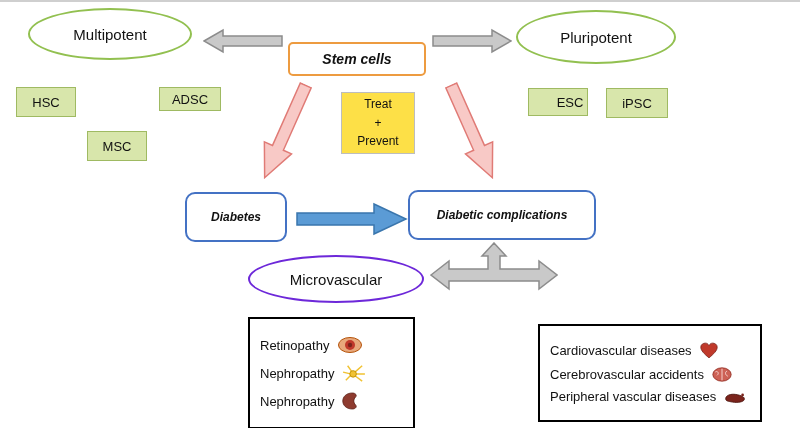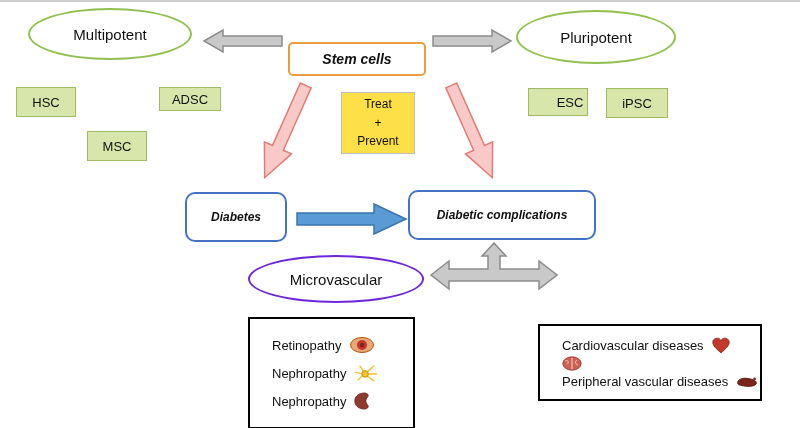--- a/index.html
+++ b/index.html
@@ -18,21 +18,21 @@
   .box{
     position:absolute;display:flex;align-items:center;justify-content:center;
     background:#fff;box-sizing:border-box;
   }
   .stem{border:2px solid #ed9b40;border-radius:5px;font-weight:bold;font-style:italic;font-size:14px;margin-top:24px;}
   .type{background:#d8e6ab;border:1px solid #9fba62;font-size:13px;}
   .treat{background:#fde047;border:1px solid #bdbdbd;font-size:12px;flex-direction:column;line-height:1.55;}
   .blue-box{border:2px solid #4472c4;border-radius:10px;font-weight:bold;font-style:italic;font-size:12px;}
   .list-box{
     position:absolute;border:2px solid #000;background:#fff;box-sizing:border-box;
-    padding:8px 22px;display:flex;flex-direction:column;justify-content:space-evenly;
+    padding:8px 10px;display:flex;flex-direction:column;justify-content:space-evenly;
   }
   .list-row{display:flex;align-items:center;gap:8px;font-size:13px;white-space:nowrap;}
   .icon{display:inline-flex;align-items:center;}
   svg{display:block;}
 </style>
 </head>
 <body>
 
 <div class="canvas">
 
@@ -142,30 +142,31 @@
     <div class="list-row">
       <span>Nephropathy</span>
       <span class="icon">
         <svg width="16" height="18" viewBox="0 0 20 22">
           <path d="M13,1 C5,1 1,6 1,11 C1,16 5,21 13,21 C17,21 19,18 17,16 C14,13 14,9 17,6 C19,4 17,1 13,1 Z" fill="#8e3b2f" stroke="#5b1f17" stroke-width="1"></path>
         </svg>
       </span>
     </div>
   </div>
 
-  <div class="list-box" style="left:538px;top:322px;width:224px;height:77px;">
+  <div class="list-box" style="left:538px;top:322px;width:224px;height:98px;">
     <div class="list-row">
       <span>Cardiovascular diseases</span>
       <span class="icon">
         <svg width="18" height="17" viewBox="0 0 22 20">
           <path d="M11,19 C5,14 1,10 1,6 C1,2.5 4,1 6.5,1 C8.5,1 10,2 11,4 C12,2 13.5,1 15.5,1 C18,1 21,2.5 21,6 C21,10 17,14 11,19 Z" fill="#c0392b" stroke="#7b241c" stroke-width="1"></path>
         </svg>
       </span>
     </div>
     <div class="list-row">
+      <span>Cerebrovascular accidents</span>
       <span class="icon">
         <svg width="20" height="15" viewBox="0 0 24 18">
           <ellipse cx="12" cy="9" rx="11" ry="8" fill="#cd6155" stroke="#922b21" stroke-width="1"></ellipse>
           <path d="M12,2 L12,16 M4,6 C7,4 9,8 6,10 M18,5 C15,6 16,10 19,11" stroke="#f5d0cb" fill="none" stroke-width="1.2"></path>
         </svg>
       </span>
     </div>
     <div class="list-row">
       <span>Peripheral vascular diseases</span>
       <span class="icon">

